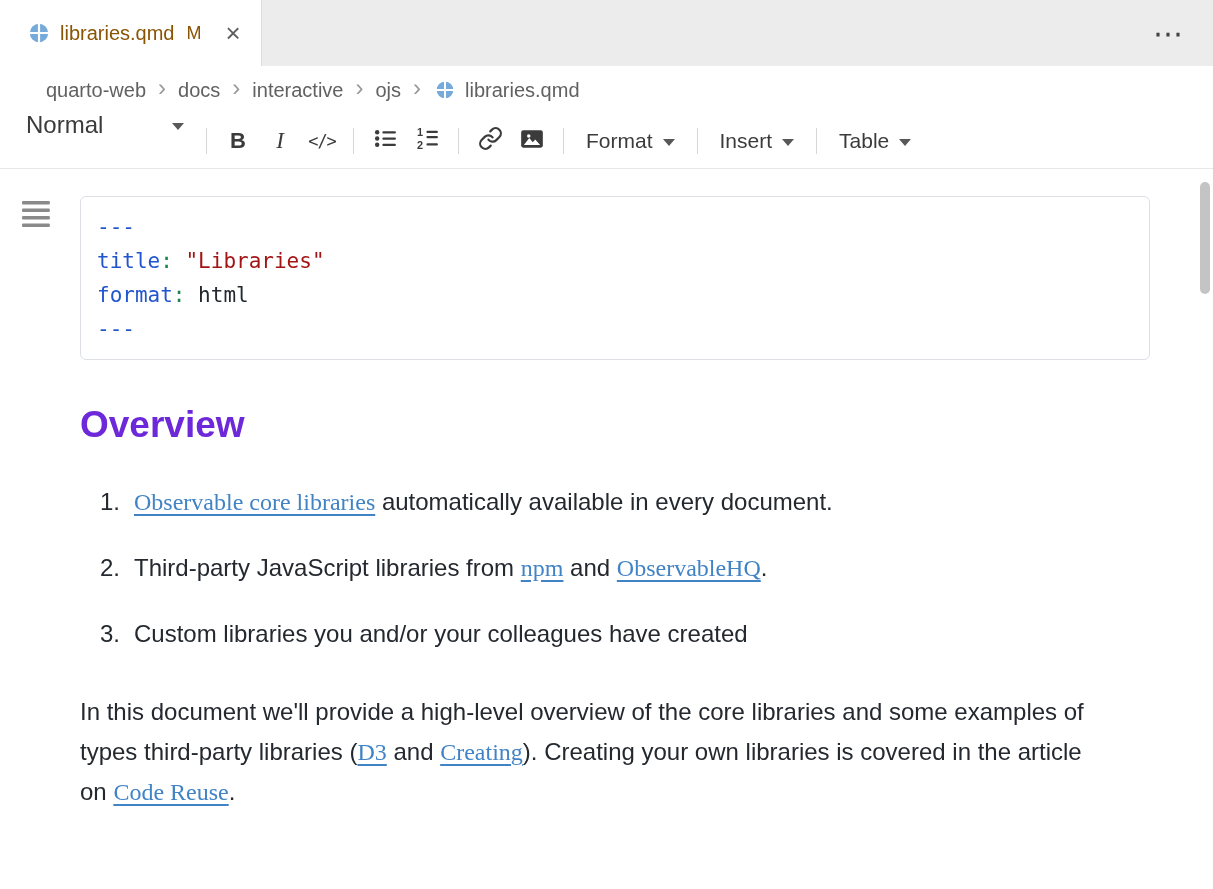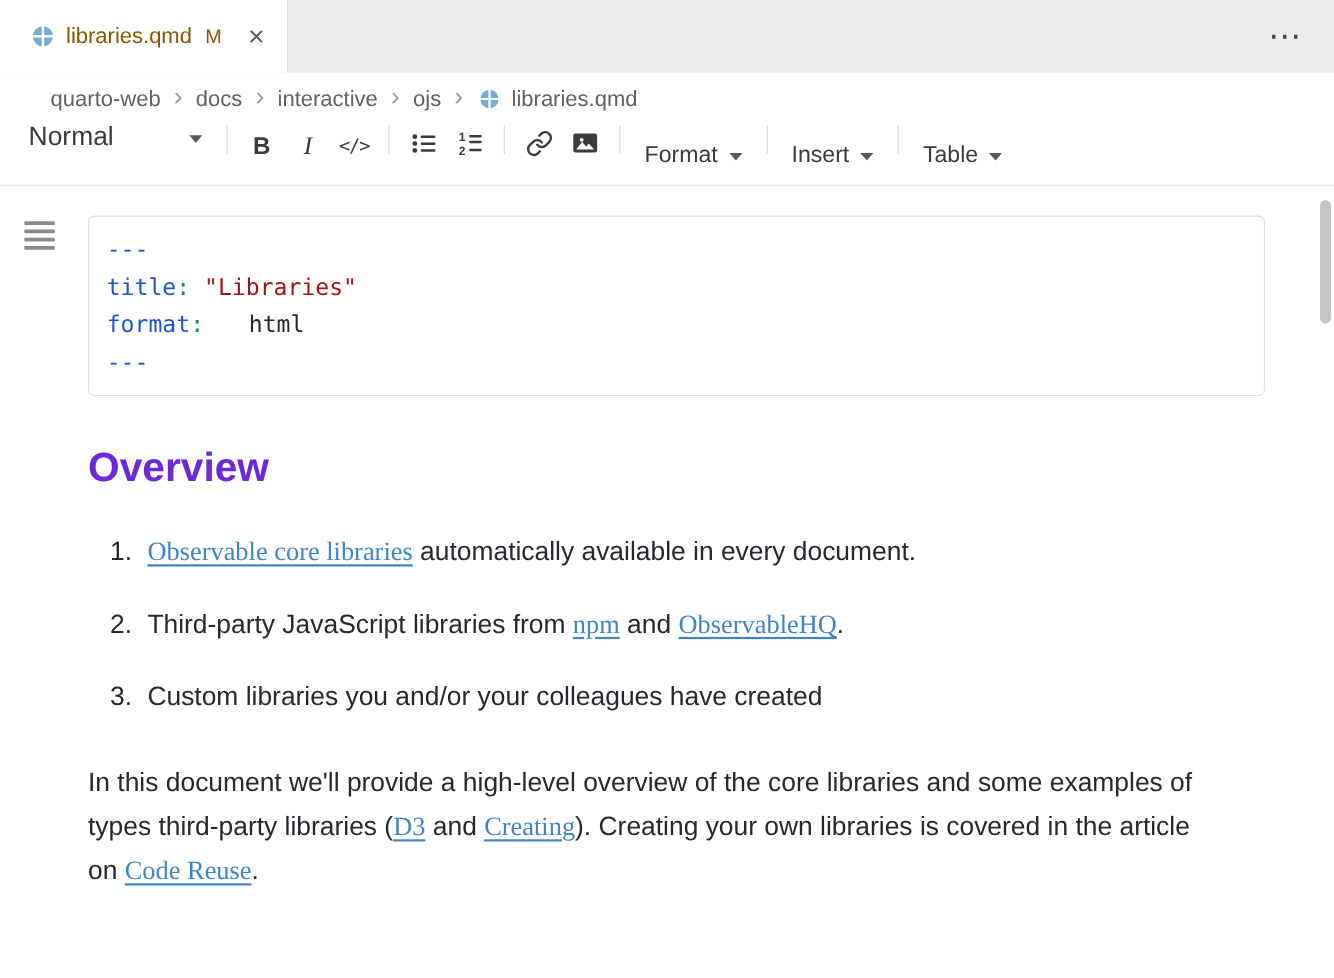--- a/index.html
+++ b/index.html
@@ -29,21 +29,21 @@
   .q-icon.small{width:20px;height:20px;}
 
   
   .breadcrumb{height:48px;background:#fff;display:flex;align-items:center;
     padding-left:46px;gap:10px;font-size:20px;color:var(--muted-text);}
   .bc-item{cursor:pointer;}
   .bc-sep{color:#9a9a9a;font-size:24px;line-height:1;padding:0 2px 4px 2px;}
   .breadcrumb .q-icon{margin-left:2px;}
 
   
-  .toolbar{height:55px;background:#fff;display:flex;
+  .toolbar{height:55px;background:#fff;display:flex;align-items:center;
     padding-left:14px;font-size:21px;color:#3b3b3b;border-bottom:1px solid #e7e7e7;}
   .tb-dropdown{display:flex;align-items:center;gap:10px;padding:6px 12px;border-radius:4px;cursor:pointer;}
   .tb-dropdown.para{width:182px;justify-content:space-between;}
   .chev{width:0;height:0;border-left:6px solid transparent;border-right:6px solid transparent;
     border-top:7px solid #585858;margin-top:2px;}
   .tb-sep{width:1px;height:26px;background:#d6d6d6;margin:0 10px;}
   .tb-btn{display:flex;align-items:center;justify-content:center;width:42px;height:38px;
     border-radius:4px;cursor:pointer;}
   .tb-bold{font-weight:700;font-size:22px;}
   .tb-italic{font-style:italic;font-family:"Liberation Serif",serif;font-size:23px;}
@@ -52,21 +52,21 @@
   
   .content{position:relative;padding:27px 63px 0 80px;}
   .drag-handle{position:absolute;left:22px;top:31px;cursor:grab;}
 
   .yaml-block{border:1px solid #dcdfe4;border-radius:6px;padding:13px 16px;
     font-family:"DejaVu Sans Mono","Liberation Mono",monospace;font-size:21px;line-height:34px;
     margin-bottom:44px;background:#fff;}
   .y-delim,.y-key{color:var(--yaml-key);}
   .y-colon{color:var(--yaml-colon);margin-right:0.6em;}
   .y-string{color:var(--yaml-string);}
-  .y-plain{color:var(--body-text);margin-left:28px;}
+  .y-plain{color:var(--body-text);}
 
   h1.doc-h1{font-size:37px;font-weight:700;color:#6d28d9;margin:0 0 32px 0;letter-spacing:0;}
   .para{font-size:24px;line-height:40px;max-width:1015px;margin-bottom:32px;}
   .doc-list{margin:36px 0 38px 0;}
   .list-item{display:flex;font-size:24px;line-height:40px;margin-bottom:26px;max-width:1015px;}
   .li-num{width:34px;flex-shrink:0;margin-left:20px;}
   a.link{color:var(--link);text-decoration:underline;text-underline-offset:4px;cursor:pointer;font-family:Liberation Serif, serif;}
 
   
   .scroll-thumb{position:absolute;right:3px;top:182px;width:10px;height:112px;

